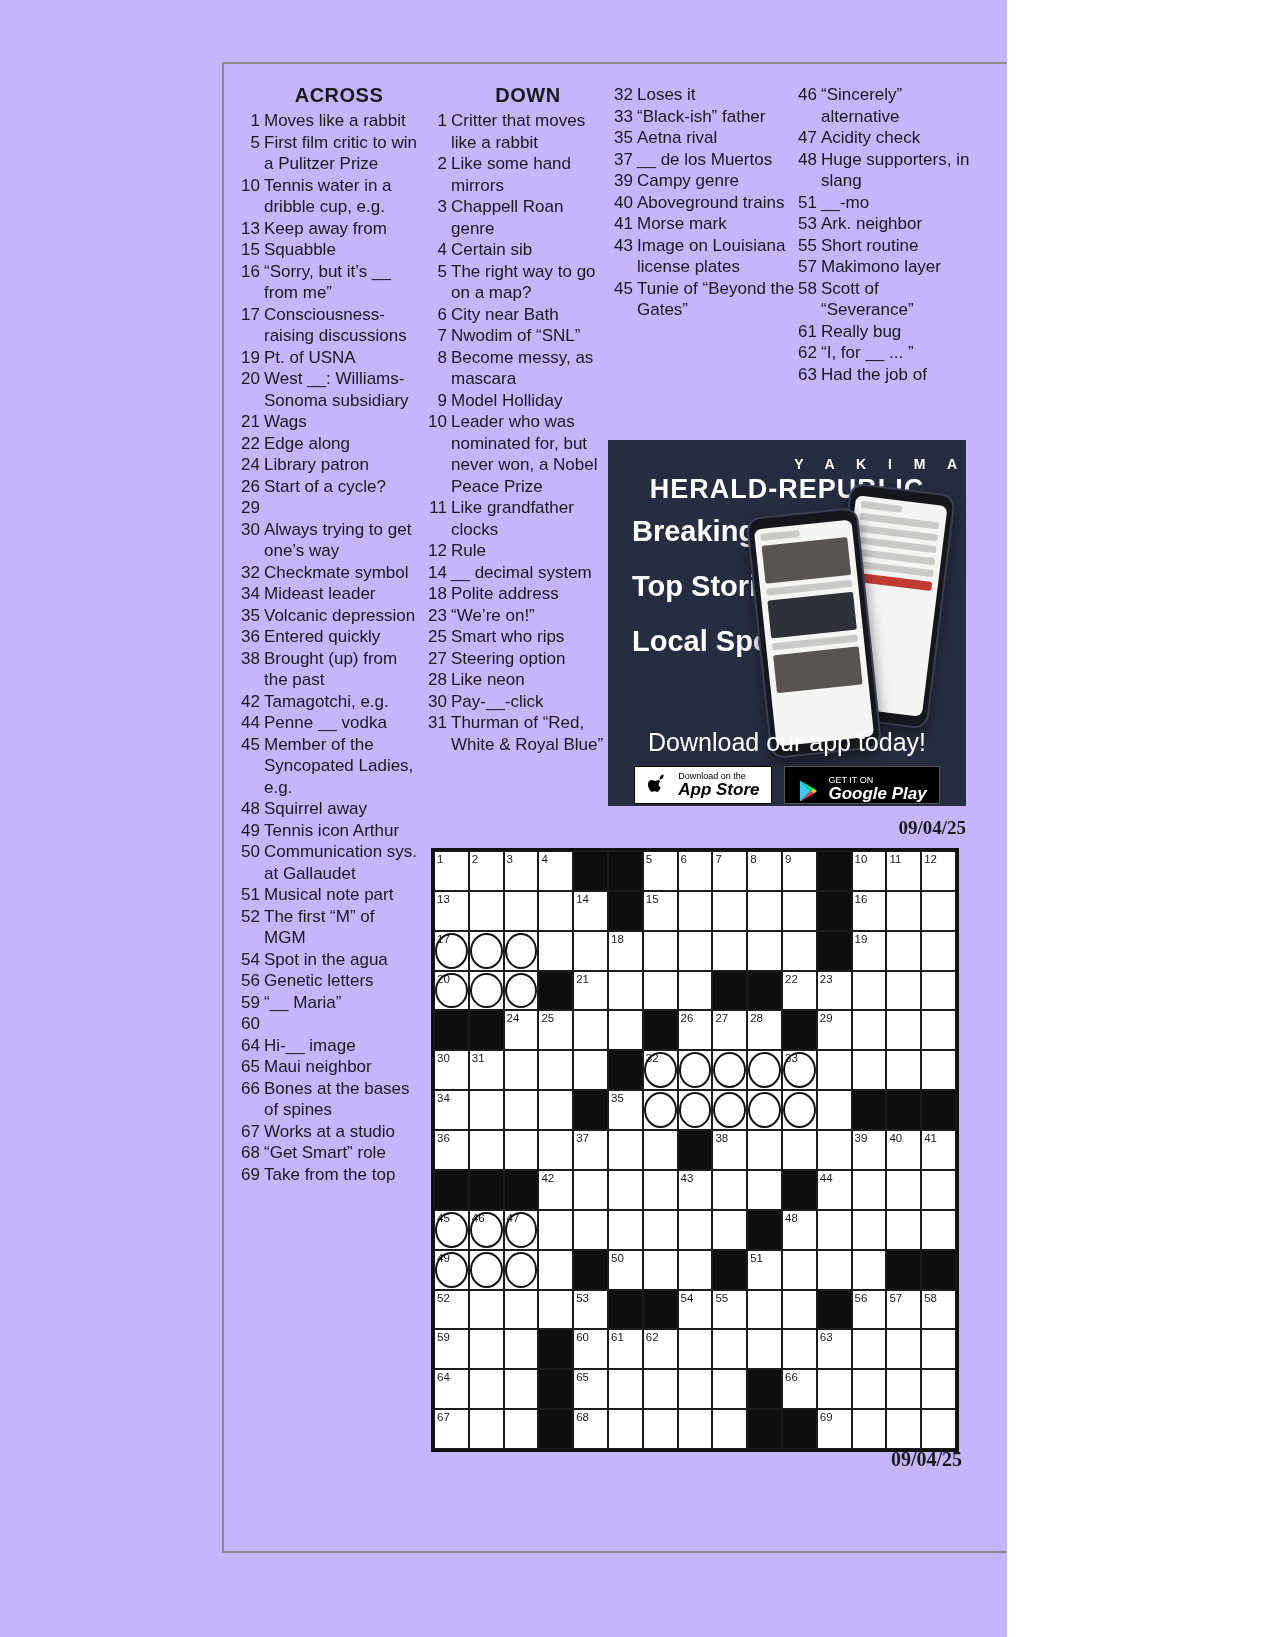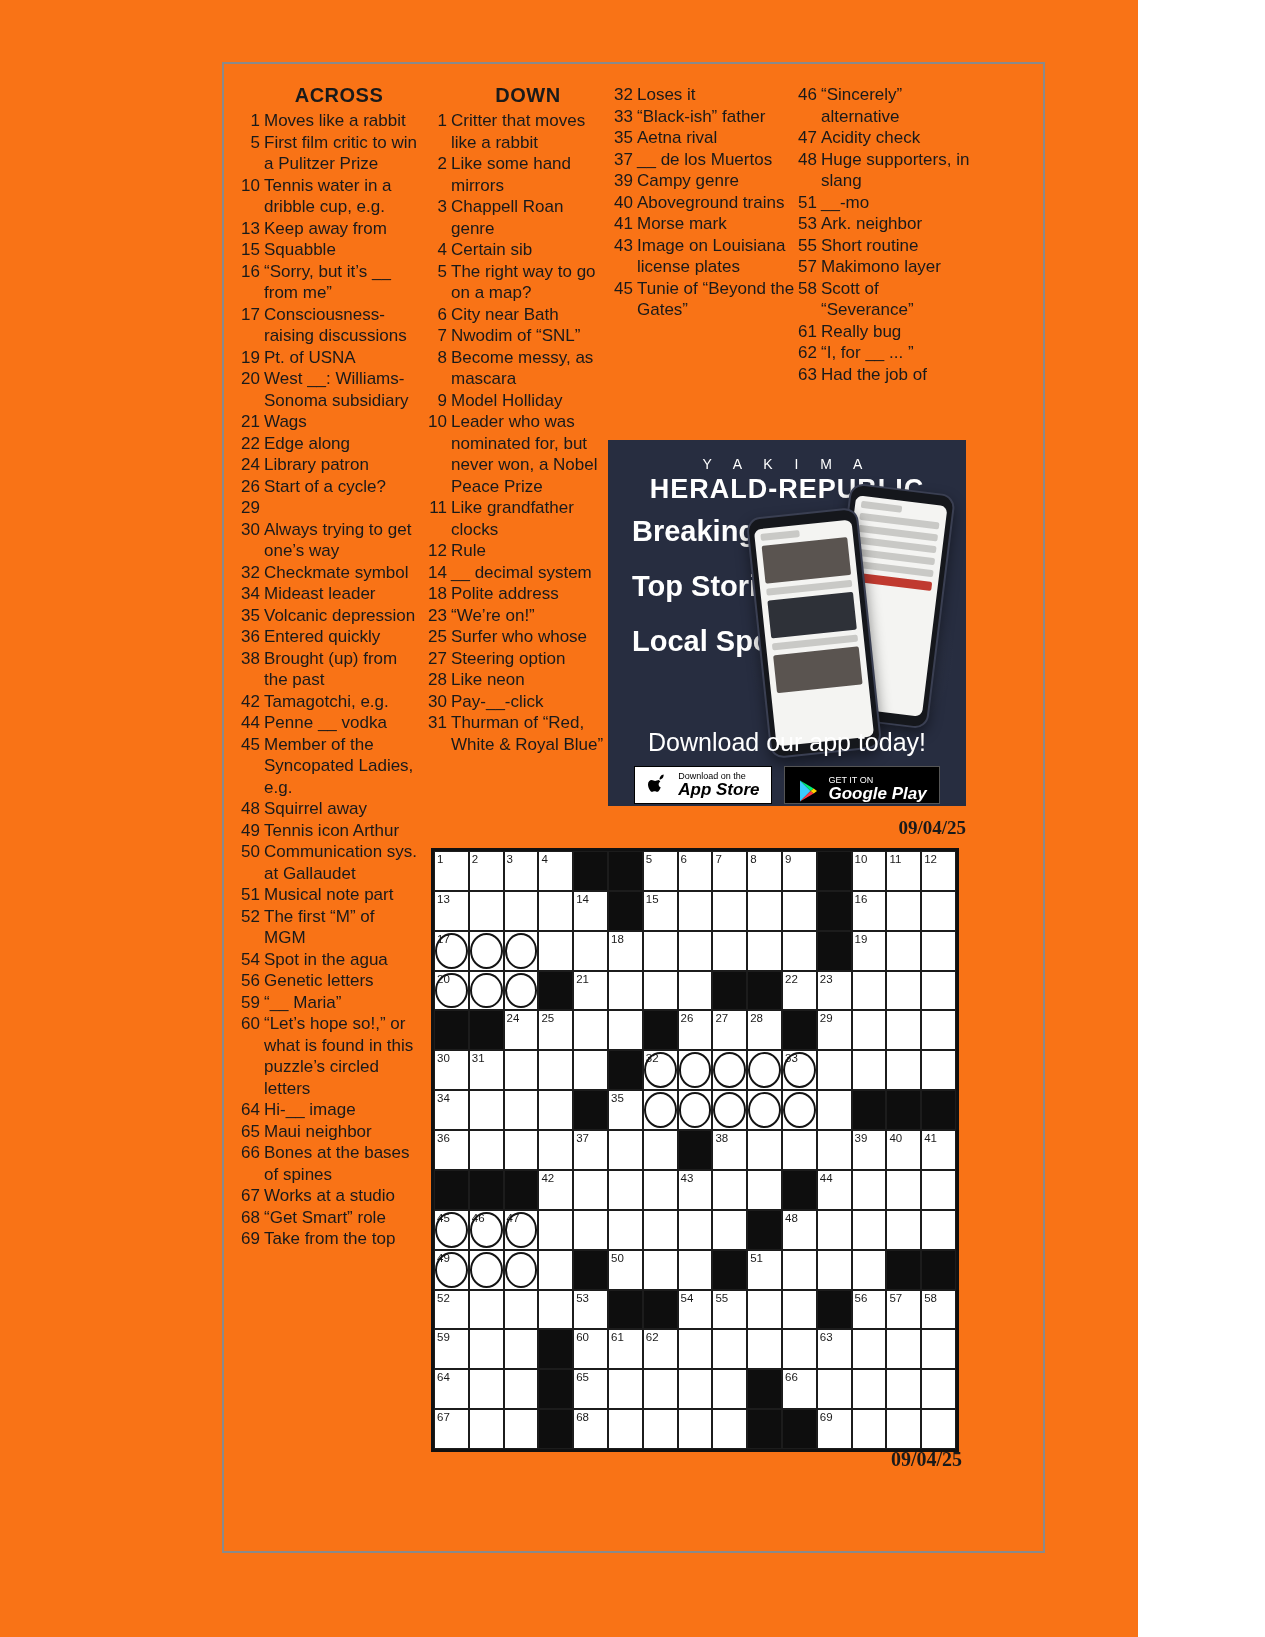--- a/index.html
+++ b/index.html
@@ -1,30 +1,30 @@
 <!DOCTYPE html>
 <html><head>
 <meta charset="utf-8">
 <style>
   html,body{margin:0;padding:0;background:#ffffff;}
-  #canvas{position:relative;width:1138px;height:1637px;background:#f97316;font-family:"Liberation Sans",sans-serif;color:#1a1a1a;overflow:hidden;}
+  #canvas{position:relative;width:1007px;height:1637px;background:#c4b5fd;font-family:"Liberation Sans",sans-serif;color:#1a1a1a;overflow:hidden;}
   #frame{position:absolute;left:222px;top:62px;width:819px;height:1487px;border:2px solid #8a8a8a;}
   .cluecol{position:absolute;top:84px;}
   .colhead{font-weight:bold;font-size:20px;text-align:center;padding-left:26px;margin-bottom:3px;letter-spacing:.5px;}
   .clue{display:flex;font-size:17px;line-height:21.5px;}
   .clue .num{width:26px;text-align:right;padding-right:4px;flex-shrink:0;}
   .clue .txt{flex:1;}
   #across-col{left:234px;width:184px;}
   #down-col{left:421px;width:188px;}
   #down2-col{left:607px;width:188px;}
   #down3-col{left:791px;width:184px;}
   
   #ad{position:absolute;left:608px;top:440px;width:358px;height:366px;background:#272d40;color:#fff;
       background-image:radial-gradient(circle 150px at 68% 58%, rgba(255,255,255,.07), rgba(255,255,255,0) 70%);}
-  #ad .brandtop{text-align:center;font-size:14px;letter-spacing:9px;margin-top:16px;font-weight:normal;}
+  #ad .brandtop{text-align:right;font-size:14px;letter-spacing:9px;margin-top:16px;font-weight:bold;}
   #ad .brand{text-align:center;font-size:27px;letter-spacing:1px;font-weight:bold;margin-top:2px;}
   #ad .features{position:absolute;left:24px;top:75px;font-size:29px;font-weight:bold;line-height:33px;}
   #ad .feature{margin-bottom:22px;}
   #ad .cta{position:absolute;left:0;right:0;top:288px;text-align:center;font-size:25px;font-weight:normal;}
   .badges{position:absolute;left:0;right:0;top:326px;display:flex;justify-content:center;gap:12px;}
   .badge{height:38px;border-radius:0;display:flex;align-items:center;padding:0 12px;box-sizing:border-box;}
   .badge.apple{background:#fff;color:#000;border:1px solid #000;}
   .badge.gplay{background:#000;color:#fff;border:1px solid #555;align-items:flex-end;}
   .badge .bicon{width:24px;height:24px;margin-right:7px;}
   .badge .btxt .small{font-size:9px;line-height:10px;}
@@ -177,21 +177,20 @@
         <div class="clue">
           <span class="num">56</span>
           <span class="txt">Genetic letters</span>
         </div>
         <div class="clue">
           <span class="num">59</span>
           <span class="txt">“__ Maria”</span>
         </div>
         <div class="clue">
           <span class="num">60</span>
-          <span class="txt">“Let’s hope so!,” or what is found in this puzzle’s circled letters</span>
         </div>
         <div class="clue">
           <span class="num">64</span>
           <span class="txt">Hi-__ image</span>
         </div>
         <div class="clue">
           <span class="num">65</span>
           <span class="txt">Maui neighbor</span>
         </div>
         <div class="clue">
@@ -271,21 +270,21 @@
         <div class="clue">
           <span class="num">18</span>
           <span class="txt">Polite address</span>
         </div>
         <div class="clue">
           <span class="num">23</span>
           <span class="txt">“We’re on!”</span>
         </div>
         <div class="clue">
           <span class="num">25</span>
-          <span class="txt">Surfer who whose</span>
+          <span class="txt">Smart who rips</span>
         </div>
         <div class="clue">
           <span class="num">27</span>
           <span class="txt">Steering option</span>
         </div>
         <div class="clue">
           <span class="num">28</span>
           <span class="txt">Like neon</span>
         </div>
         <div class="clue">

